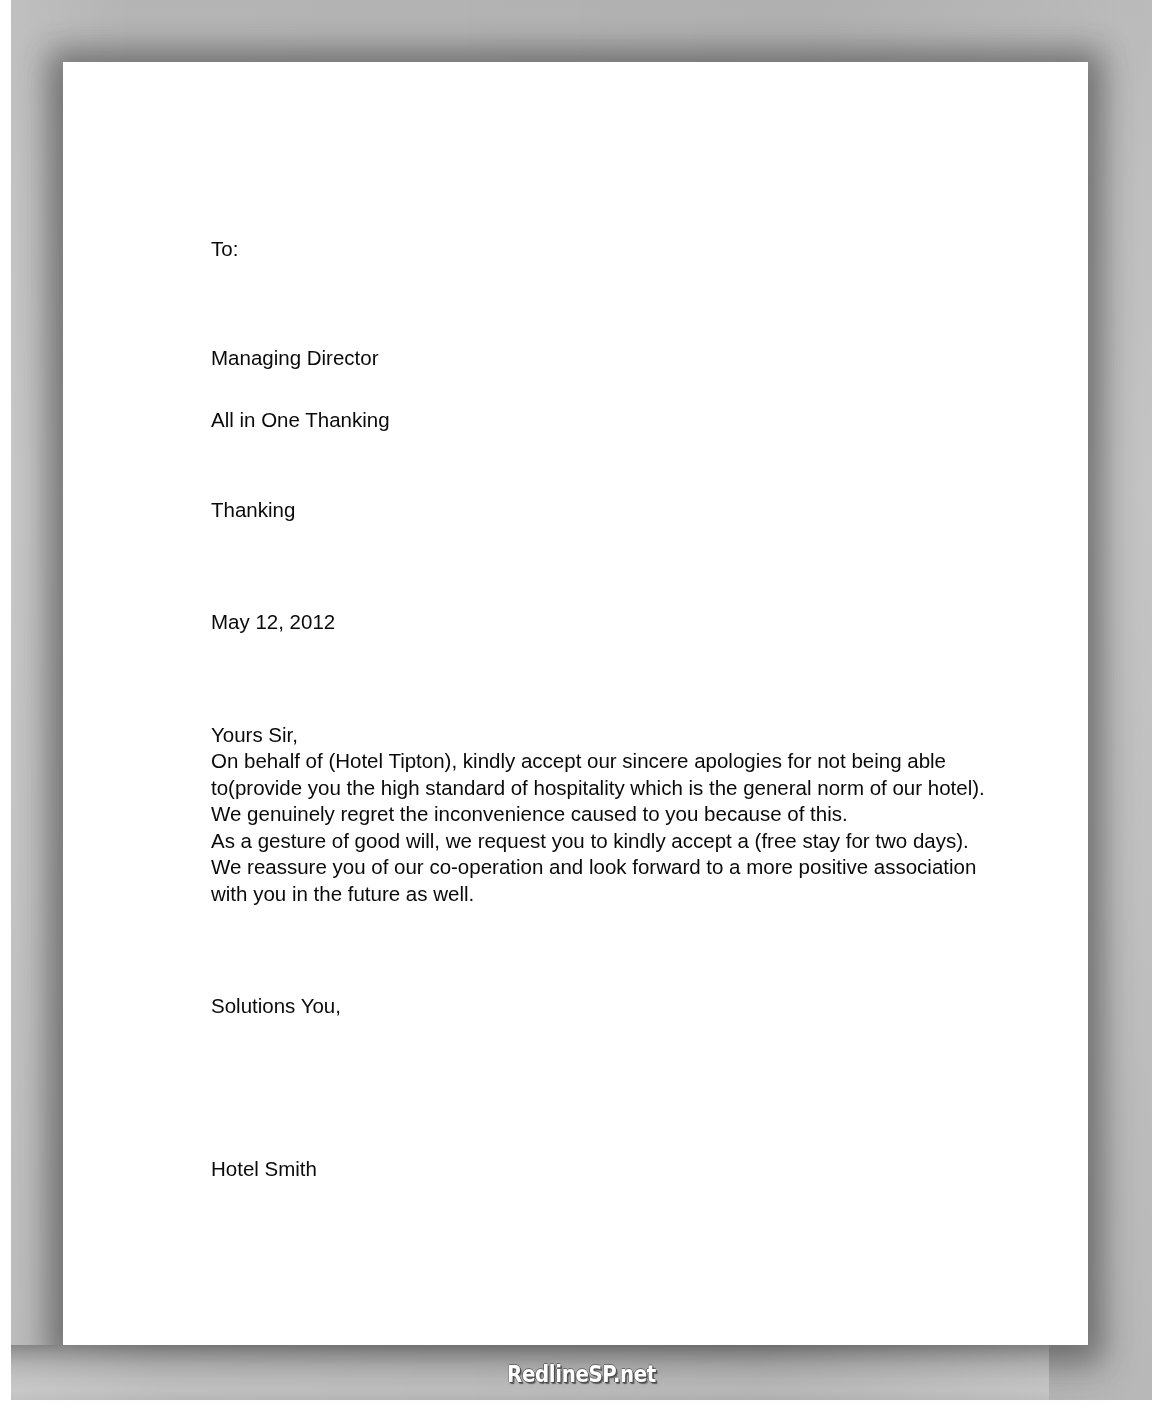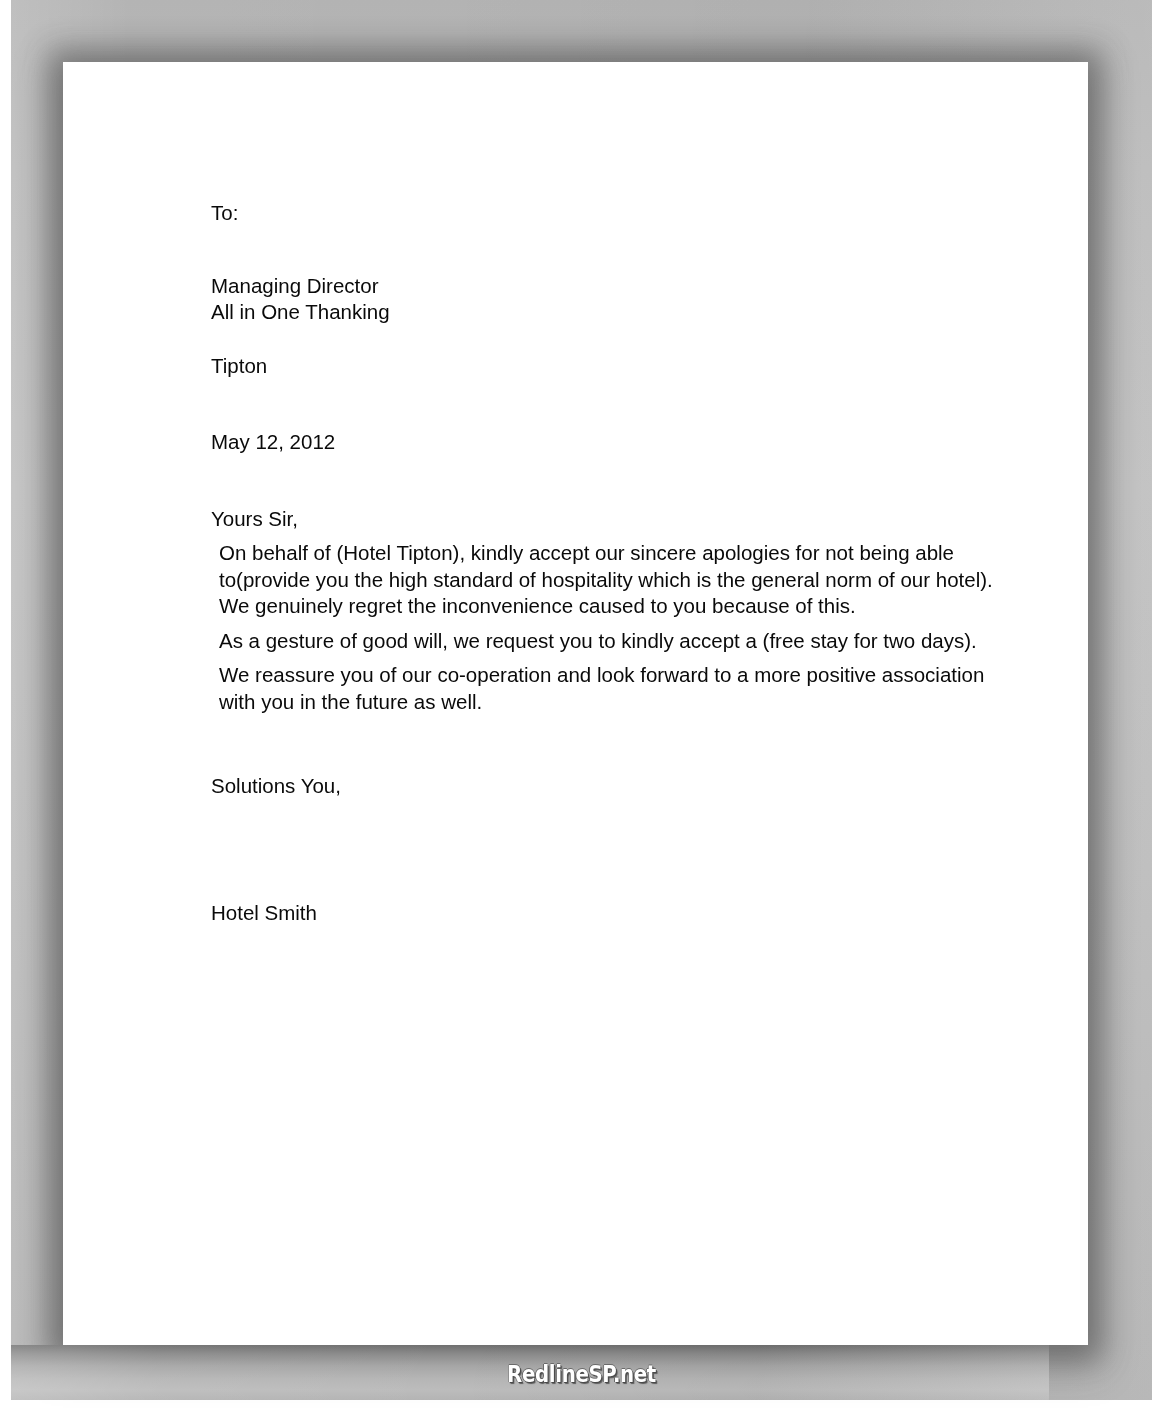--- a/index.html
+++ b/index.html
@@ -75,27 +75,28 @@
     top: 138px;
     width: 800px;
     color: #0a0a0a;
     font-size: 20.5px;
     line-height: 26.5px;
     font-family: "Liberation Sans", sans-serif;
   }
 
   .line {
     white-space: pre-wrap;
+    margin-top: 36px;
   }
   .gap-md { height: 27px; }
   .gap-lg { height: 46px; }
   .gap-xl { height: 50px; }
 
   .para {
-    margin: 8px;
+    margin: 0;
   }
 
   
   #footer-bar {
     position: absolute;
     left: 11px;
     top: 1345px;
     width: 1038px;
     height: 55px;
     background: linear-gradient(180deg,
@@ -153,21 +154,21 @@
 
     <div class="line">To:</div>
 
     <div class="gap-lg"></div>
 
     <div class="line">Managing Director</div>
     <div class="line">All in One Thanking</div>
 
     <div class="gap-md"></div>
 
-    <div class="line">Tipton</div>
+    <div class="line">Thanking</div>
 
     <div class="gap-xl"></div>
 
     <div class="line">May 12, 2012</div>
 
     <div class="gap-xl"></div>
 
     <div class="line">Yours Sir,</div>
 
     <p class="para">On behalf of (Hotel Tipton), kindly accept our sincere apologies for not being able to(provide you the high standard of hospitality which is the general norm of our hotel). We genuinely regret the inconvenience caused to you because of this.</p>

